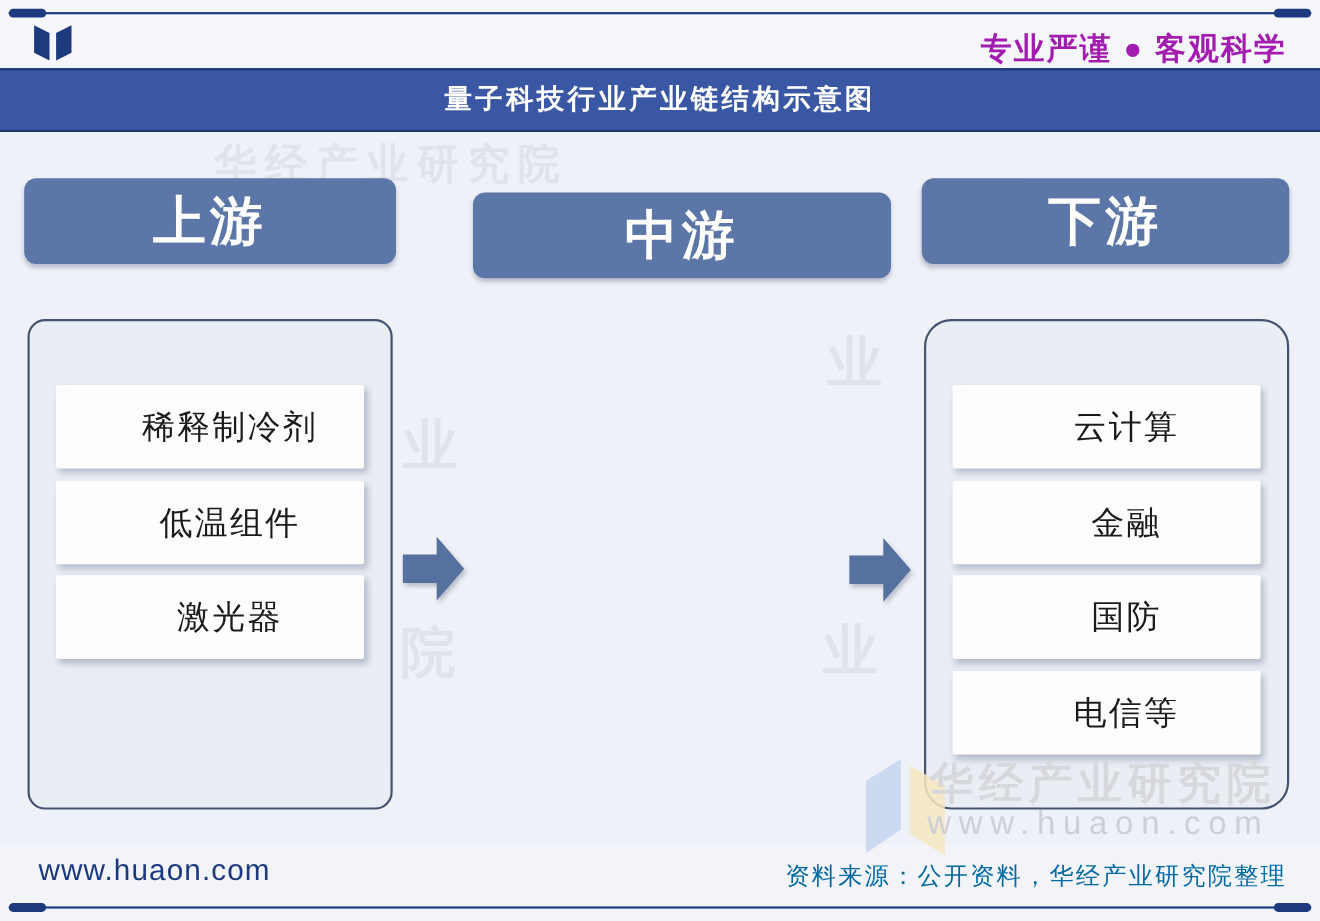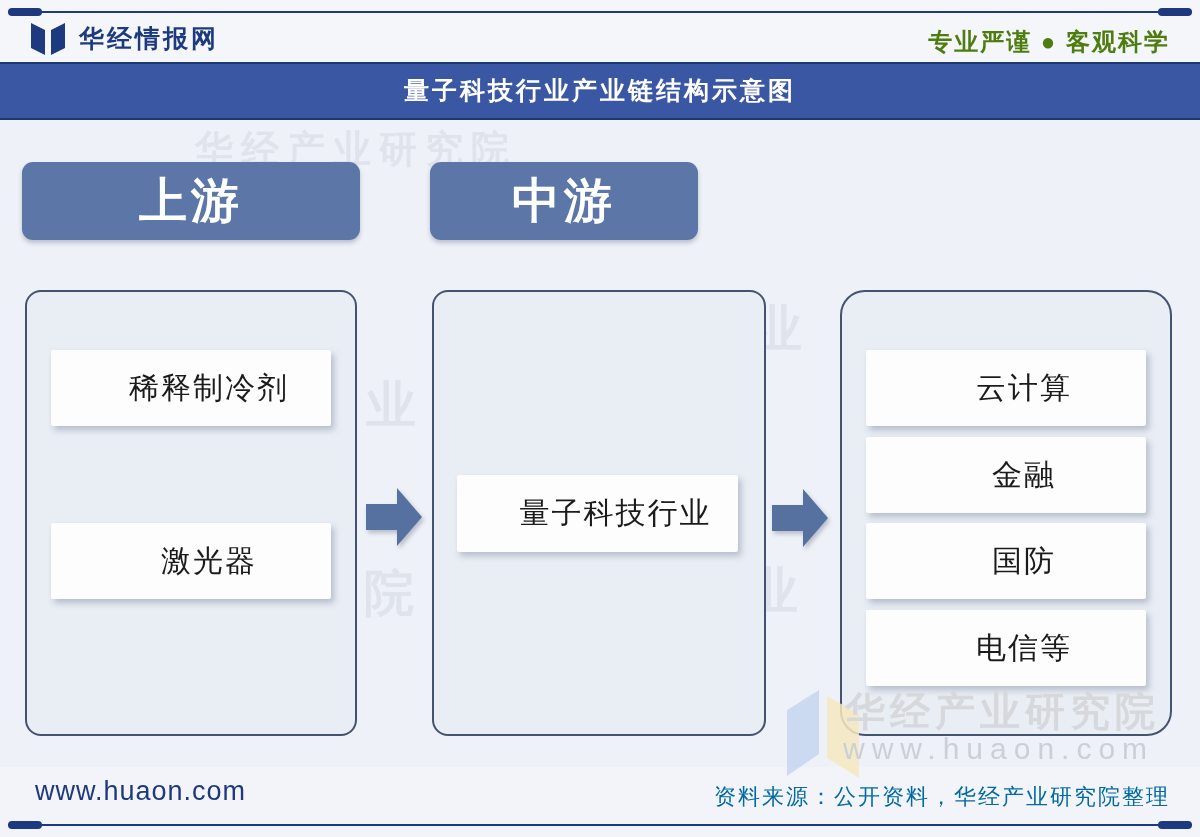--- a/index.html
+++ b/index.html
@@ -10,36 +10,36 @@
   }
   
   .topbar{position:absolute;top:0;left:0;right:0;height:62px;background:#f4f6fa;}
   .rule{position:absolute;left:8px;right:8px;height:2px;background:#1e3a7e;}
   .rule .pill-l,.rule .pill-r{position:absolute;top:-3px;width:34px;height:8px;border-radius:4px;background:#1e3a7e;}
   .rule .pill-l{left:0;} .rule .pill-r{right:0;}
   .top-rule{top:11px;}
   .brand{position:absolute;left:30px;top:20px;display:flex;align-items:center;gap:12px;}
   .brand svg{display:block;}
   .brand-text{font-size:25px;font-weight:bold;color:#1e3a7e;letter-spacing:3px;}
-  .tagline{position:absolute;right:30px;top:26px;font-size:24px;font-weight:bold;color:#4d7c0f;letter-spacing:2px;}
+  .tagline{position:absolute;right:30px;top:26px;font-size:28px;font-weight:bold;color:#a21caf;letter-spacing:2px;}
   
   .titlebar{
     position:absolute;top:62px;left:0;width:100%;height:58px;box-sizing:border-box;
     background:#3a57a3;border-top:2px solid #1c386f;border-bottom:2px solid #1c386f;
     color:#ffffff;font-size:25px;font-weight:bold;text-align:center;line-height:53px;letter-spacing:3px;
   }
   
   .stage{
     position:absolute;top:162px;height:78px;background:#5b76a7;border-radius:11px;
     color:#fff;font-weight:bold;font-size:48px;letter-spacing:4px;
     display:flex;align-items:center;justify-content:center;
     box-shadow:0 3px 4px rgba(90,100,130,.35);z-index:2;
   }
   .stage-up{left:22px;width:338px;}
-  .stage-mid{left:430px;width:268px;}
+  .stage-mid{left:430px;width:380px;margin-top:13px;}
   .stage-down{left:838px;width:334px;}
   
   .colbox{
     position:absolute;top:290px;height:446px;box-sizing:border-box;
     background:#e9edf4;border:2px solid #44536f;border-radius:16px;z-index:1;
   }
   .col-up{left:25px;width:332px;}
   .col-mid{left:432px;width:334px;}
   .col-down{left:840px;width:332px;border-radius:25px;}
   .item{
@@ -78,44 +78,42 @@
   <div class="topbar">
     <div class="rule top-rule">
       <span class="pill-l"></span>
       <span class="pill-r"></span>
     </div>
     <div class="brand">
       <svg width="37" height="36" viewBox="0 0 37 36">
         <polygon points="1,3 15,10 15,35 1,28" fill="#1e3a7e"></polygon>
         <polygon points="21,10 35,3 35,28 21,35" fill="#1e3a7e"></polygon>
       </svg>
-      <span class="brand-text">华经情报网</span>
     </div>
     <div class="tagline">专业严谨 ● 客观科学</div>
   </div>
 
   <div class="titlebar">量子科技行业产业链结构示意图</div>
 
   <div class="ghost ghost-0">华经产业研究院</div>
   <div class="ghost ghost-1">业</div>
   <div class="ghost ghost-2">院</div>
   <div class="ghost ghost-3">业</div>
   <div class="ghost ghost-4">业</div>
 
   <div class="stage stage-up">上游</div>
   <div class="stage stage-mid">中游</div>
+  <div class="stage stage-down">下游</div>
 
   <div class="colbox col-up">
     <div class="item row0">稀释制冷剂</div>
+    <div class="item row1">低温组件</div>
     <div class="item row2">激光器</div>
   </div>
 
-  <div class="colbox col-mid">
-    <div class="item mid-item">量子科技行业</div>
-  </div>
 
   <div class="colbox col-down">
     <div class="item row0">云计算</div>
     <div class="item row1">金融</div>
     <div class="item row2">国防</div>
     <div class="item row3">电信等</div>
   </div>
 
   <svg class="arrow arrow-1" width="58" height="60" viewBox="0 0 58 60">
     <polygon points="0,17 31,17 31,1 56,30 31,59 31,43 0,43" fill="#56719f"></polygon>

